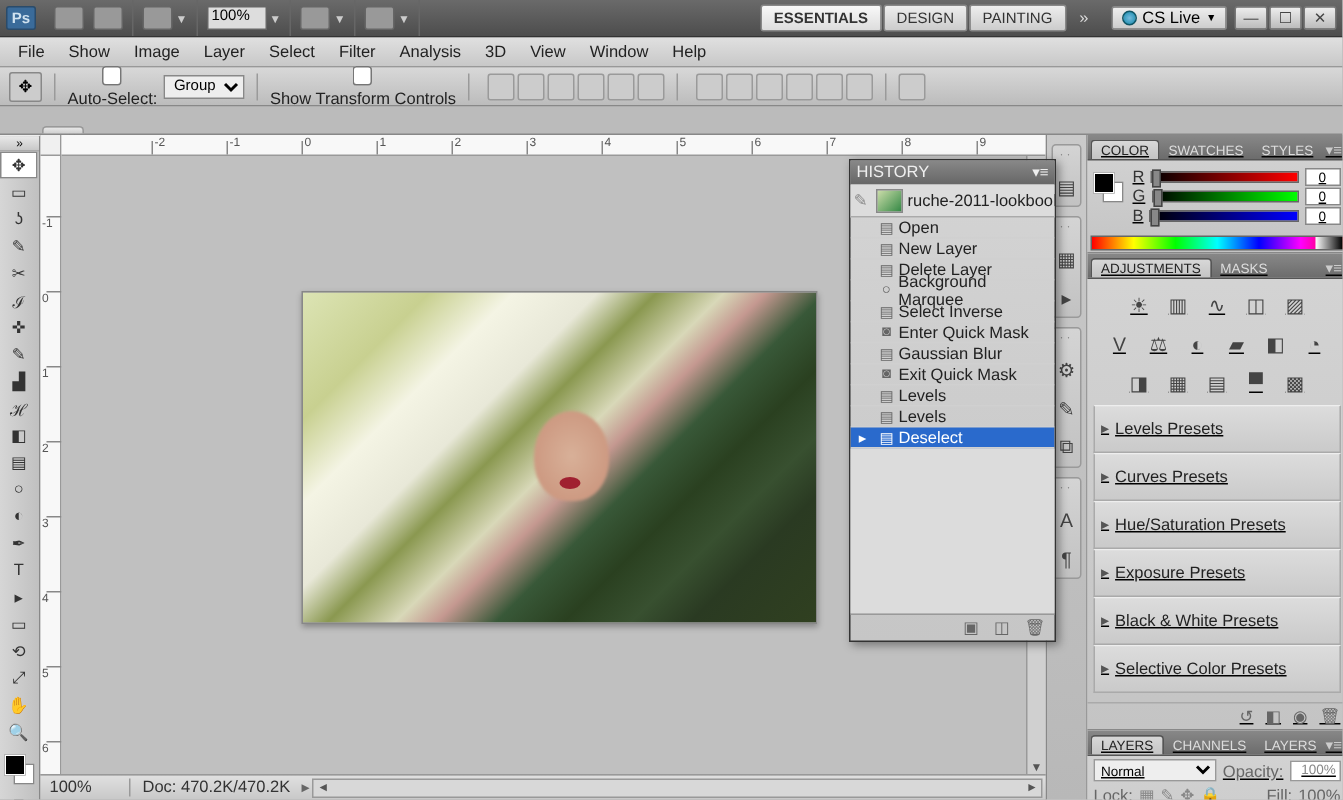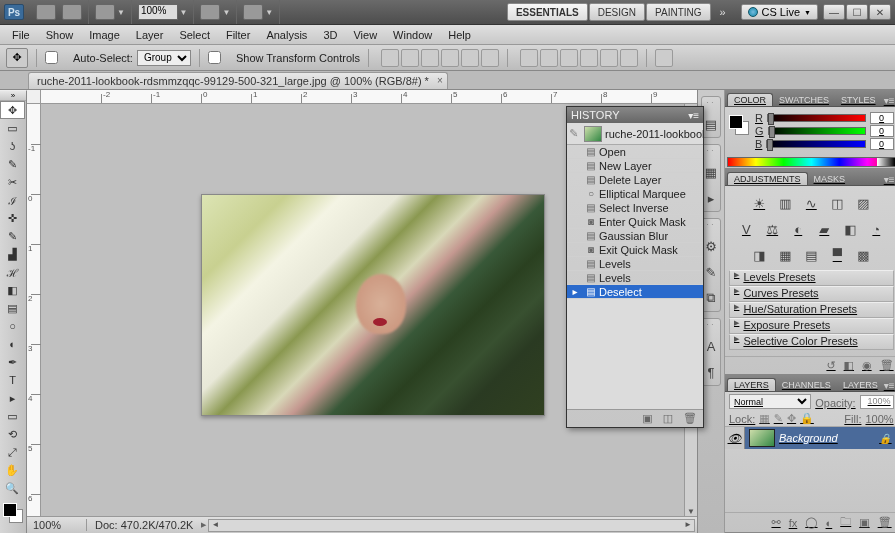--- a/index.html
+++ b/index.html
@@ -21,21 +21,21 @@
     .winbtns { display:flex; margin-left:4px; gap:1px;}
     .winbtns span { width:22px; height:16px; background:linear-gradient(#eee,#bbb); border:1px solid #777; display:flex;align-items:center;justify-content:center; font-size:10px; color:#444; border-radius:2px;}
 
     
     .menu-bar { height: 20px; background:linear-gradient(#e0e0e0,#c8c8c8); display:flex; align-items:center; padding:0 4px; border-bottom:1px solid #999; }
     .menu-bar span { padding: 2px 8px; color:#222; font-size:11px;}
 
     
     .options-bar { height:26px; background:linear-gradient(#d8d8d8,#bcbcbc); display:flex; align-items:center; padding:0 6px; border-bottom:1px solid #888; gap:4px;}
     .options-bar .move-icon { width:22px; height:20px; border:1px solid #888; background:#ccc; border-radius:2px; display:flex;align-items:center;justify-content:center; font-size:11px;}
-    .options-bar label { display:flex; align-items:center; gap:15px; font-size:10px; color:#222;}
+    .options-bar label { display:flex; align-items:center; gap:3px; font-size:10px; color:#222;flex-direction:column;}
     .options-bar select { background:#eee; border:1px solid #888; font-size:10px; height:16px; padding:0 2px;}
     .options-bar .ico-row { display:flex; gap:2px; margin-left:4px;}
     .options-bar .ico { width:18px; height:18px; border:1px solid #9a9a9a; background:#ccc; border-radius:2px;}
     .vsep { width:1px; height:18px; background:#9a9a9a; margin:0 4px;}
 
     
     .doc-tabs { height: 19px; background:#bbb; display:flex; align-items:flex-end; padding-left:28px; border-bottom:1px solid #888;}
     .doc-tabs .tab { background:linear-gradient(#e8e8e8,#cfcfcf); padding:2px 18px 2px 8px; font-size:10px; color:#333; border:1px solid #999; border-bottom:none; border-radius:3px 3px 0 0; position:relative;}
     .doc-tabs .tab .x { position:absolute; right:4px; top:2px; font-size:10px; color:#666;}
 
@@ -104,21 +104,21 @@
     .sliders input { width:24px; height:12px; font-size:9px; background:#fff; border:1px solid #888; text-align:center;}
     .spectrum { height:10px; margin:3px 2px 1px; background:linear-gradient(to right, red,yellow,lime,cyan,blue,magenta,red); border:1px solid #666; position:relative;}
     .spectrum::before { content:""; position:absolute; right:0; top:0; width:18px; height:100%; background:linear-gradient(to right,#fff,#000);}
 
     
     .adj-body { font-size:10px; color:#222; padding-bottom:6px;}
     .adj-row { display:flex; gap:6px; justify-content:center; padding:4px 0;}
     .adj-row .adj { width:20px; height:18px; display:flex; align-items:center; justify-content:center; font-size:13px; color:#444;}
 
     .presets { margin-top:2px;}
-    .presets .preset-row { display:flex; align-items:flex-start; height:16px; background:linear-gradient(#dcdcdc,#cacaca); border:1px solid #aaa; border-top:1px solid #eee; font-size:9px; color:#222; padding-left:4px;}
+    .presets .preset-row { display:flex; align-items:center; height:32px; background:linear-gradient(#dcdcdc,#cacaca); border:1px solid #aaa; border-top:1px solid #eee; font-size:9px; color:#222; padding-left:4px;}
     .presets .preset-row .tri { font-size:7px; margin-right:4px; color:#555;}
     .panel-footer { height:18px; border-top:1px solid #aaa; display:flex; align-items:center; justify-content:flex-end; padding:0 4px; gap:8px;}
     .panel-footer span { color:#666; font-size:11px;}
 
     
     .layer-opts { display:flex; align-items:flex-end; gap:4px; padding:2px 4px; font-size:9px; color:#666;}
     .layer-opts select { font-size:9px; height:15px; flex:1; background:#eee; border:1px solid #999;}
     .layer-opts .fld { width:34px; height:14px; background:#fff; border:1px solid #999; font-size:9px; text-align:right; padding-right:2px; color:#888;}
     .lock-row { display:flex; align-items:center; gap:4px; padding:1px 4px; font-size:9px; color:#666; border-bottom:1px solid #aaa; height:16px;}
     .lock-row .li { font-size:11px; color:#888;}
@@ -239,21 +239,20 @@
     <div class="ico"></div>
     <div class="ico"></div>
     <div class="ico"></div>
   </div>
   <div class="vsep"></div>
   <div class="ico"></div>
 </div>
 
 <div class="doc-tabs">
   <div class="tab">
-    <span>ruche-2011-lookbook-rdsmmzqqc-99129-500-321_large.jpg @ 100% (RGB/8#) *</span>
     <span class="x">×</span>
   </div>
 </div>
 
 <div class="workspace">
 
   <div class="toolbox">
     <div class="choose">»</div>
     <div class="tool active">✥</div>
     <div class="tool">▭</div>
@@ -445,20 +444,24 @@
               <div class="preset-row">
                 <span class="tri">▶</span>
                 <span>Hue/Saturation Presets</span>
               </div>
               <div class="preset-row">
                 <span class="tri">▶</span>
                 <span>Exposure Presets</span>
               </div>
               <div class="preset-row">
                 <span class="tri">▶</span>
+                <span>Black &amp; White Presets</span>
+              </div>
+              <div class="preset-row">
+                <span class="tri">▶</span>
                 <span>Selective Color Presets</span>
               </div>
             </div>
         </div>
         <div class="panel-footer">
           <span>↺</span>
           <span>◧</span>
           <span>◉</span>
           <span>🗑</span>
         </div>
@@ -526,21 +529,21 @@
       <div class="hist-item">
         <span class="hico">▤</span>
         <span>New Layer</span>
       </div>
       <div class="hist-item">
         <span class="hico">▤</span>
         <span>Delete Layer</span>
       </div>
       <div class="hist-item">
         <span class="hico">○</span>
-        <span>Elliptical Marquee</span>
+        <span>Background Marquee</span>
       </div>
       <div class="hist-item">
         <span class="hico">▤</span>
         <span>Select Inverse</span>
       </div>
       <div class="hist-item">
         <span class="hico">◙</span>
         <span>Enter Quick Mask</span>
       </div>
       <div class="hist-item">

